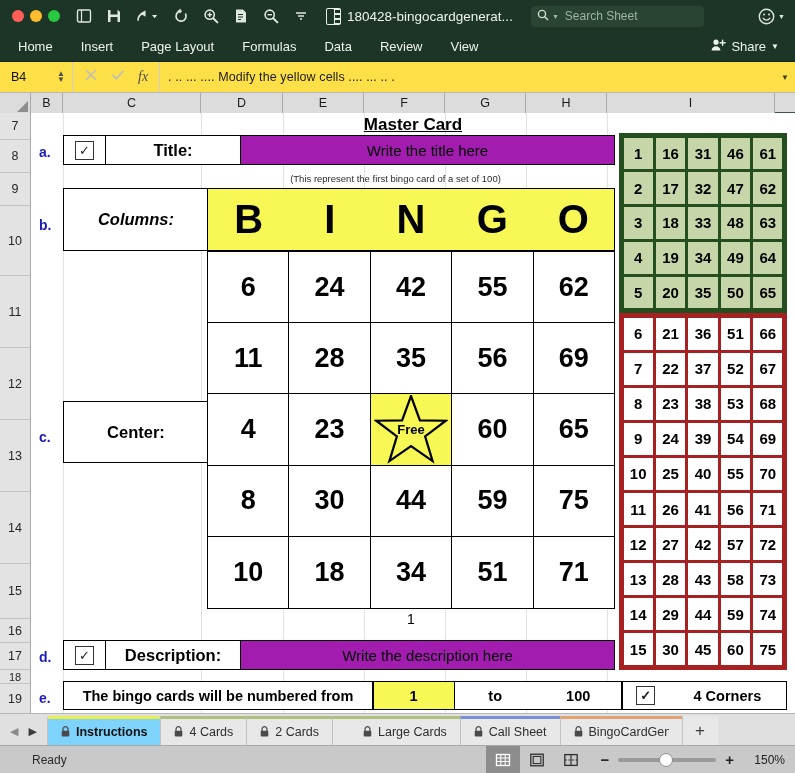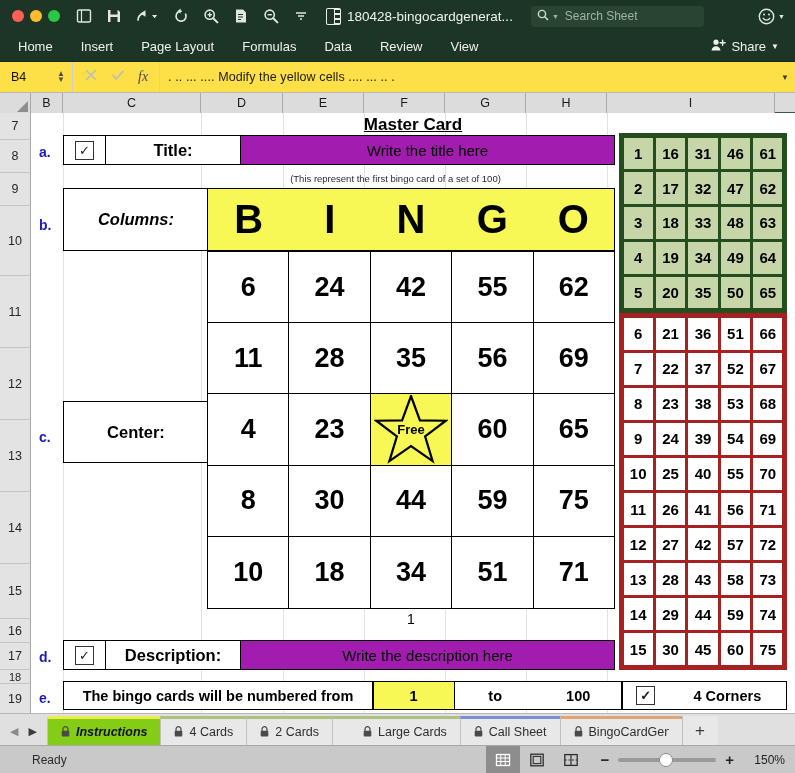--- a/index.html
+++ b/index.html
@@ -377,25 +377,24 @@
     font-size: 12.5px;
     color: #2e2e2e;
     background: #e8e8e8;
     border-left: 1px solid #c2c2c2;
     border-top: 3px solid transparent;
     position: relative;
     white-space: nowrap;
   }
   .tab .lock { font-size: 11px; color: #4a4a4a; }
   .tab.active {
-    background: #84cc16;
+    background: #7dd3fc;
     color: #111; font-weight: bold;
     border-top-color: #ecec4a;
     border-radius: 3px 3px 0 0;
-    font-style: italic;
   }
   .tab.truncate { max-width: 122px; overflow: hidden; }
   .tab.truncate .tname {
     overflow: hidden;
     text-overflow: clip;
     display: block;
     max-width: 88px;
   }
   .addtab {
     width: 36px; height: 29px;

